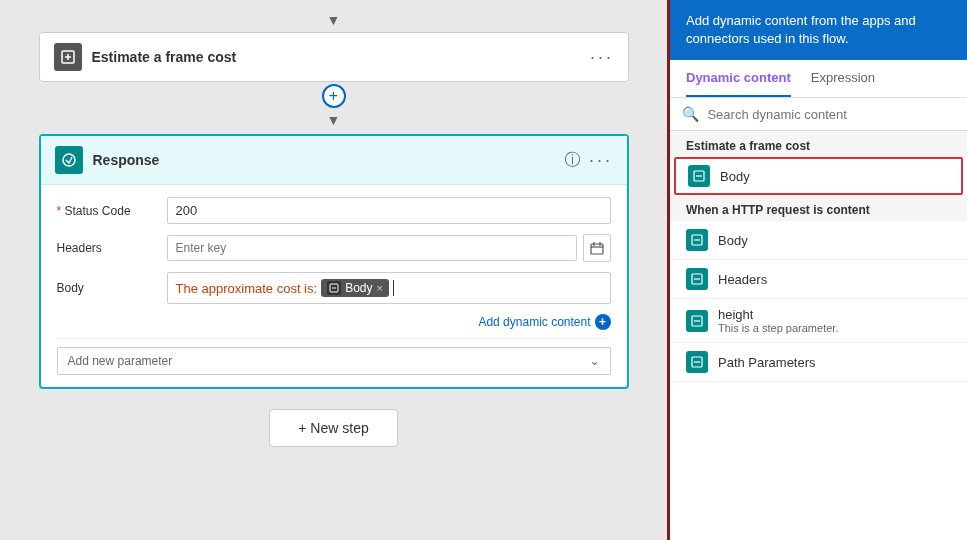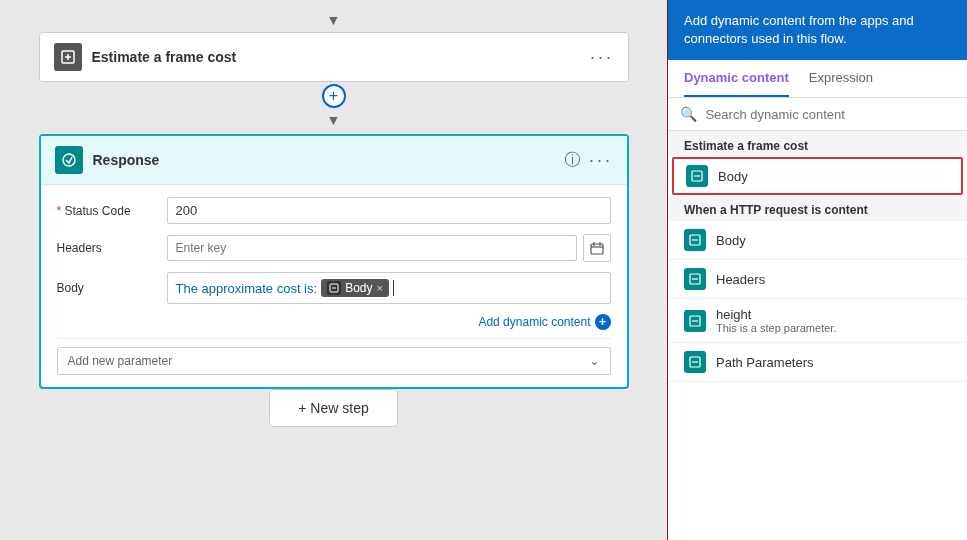--- a/index.html
+++ b/index.html
@@ -178,21 +178,21 @@
       color: #333;
       display: flex;
       align-items: center;
       gap: 4px;
       min-height: 32px;
       flex-wrap: wrap;
     }
 
     .body-text {
       font-size: 13px;
-      color: #0369a1;
+      color: #c2410c;
     }
 
     .body-tag {
       display: inline-flex;
       align-items: center;
       background: #555;
       color: white;
       border-radius: 3px;
       padding: 2px 6px;
       font-size: 12px;
@@ -291,35 +291,36 @@
 
     
     .new-step-btn {
       border: 1px solid #ccc;
       border-radius: 4px;
       padding: 10px 28px;
       font-size: 14px;
       color: #333;
       background: white;
       cursor: pointer;
+      margin-top: 20px;
     }
 
     
     .info-icon {
       color: #666;
       font-size: 16px;
       margin-right: 8px;
       cursor: pointer;
     }
 
     
     .right-panel {
       width: 300px;
       background: white;
-      border-left: 1px solid #7f1d1d;
+      border-left: 3px solid #7f1d1d;
       display: flex;
       flex-direction: column;
       overflow: hidden;
     }
 
     .right-panel-header {
       background: #0a6cc7;
       color: white;
       padding: 12px 16px;
       font-size: 13px;

